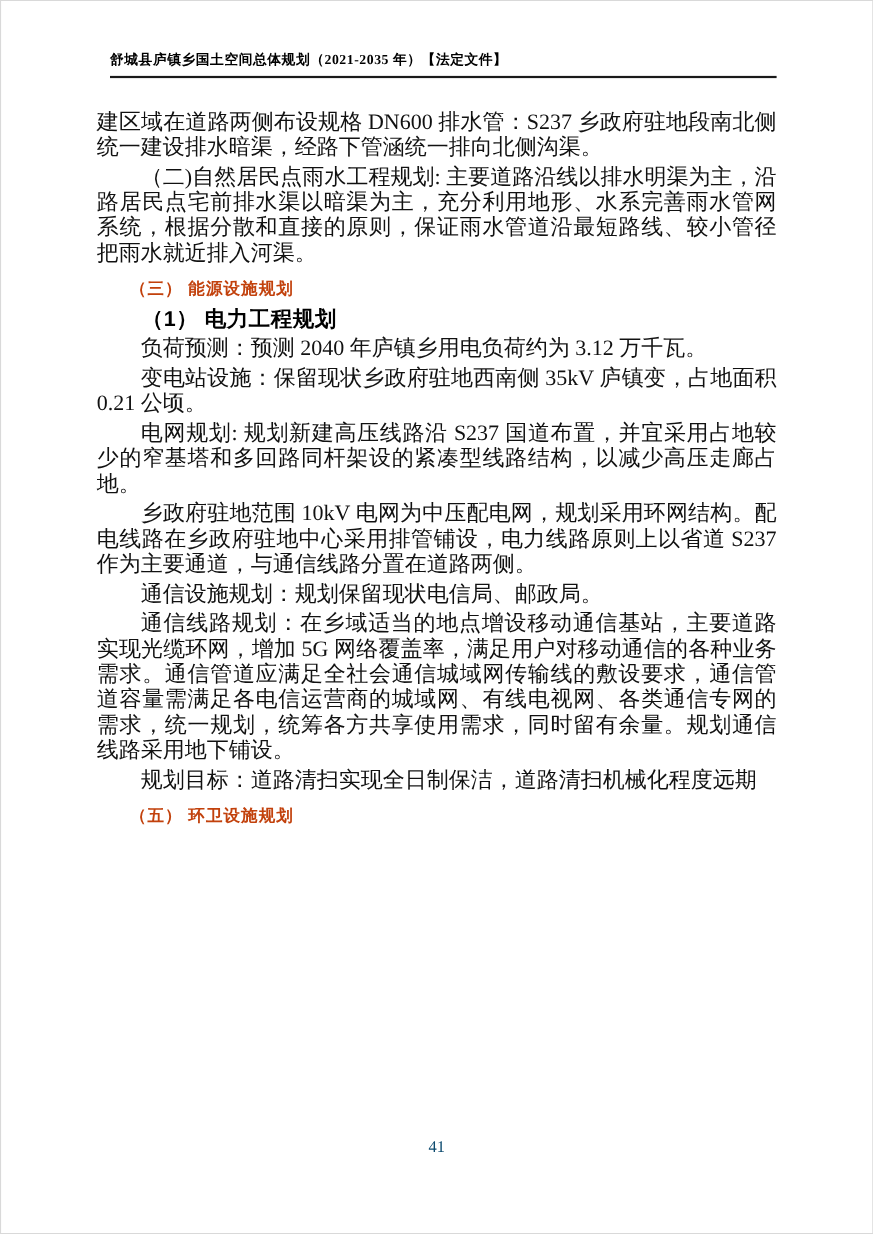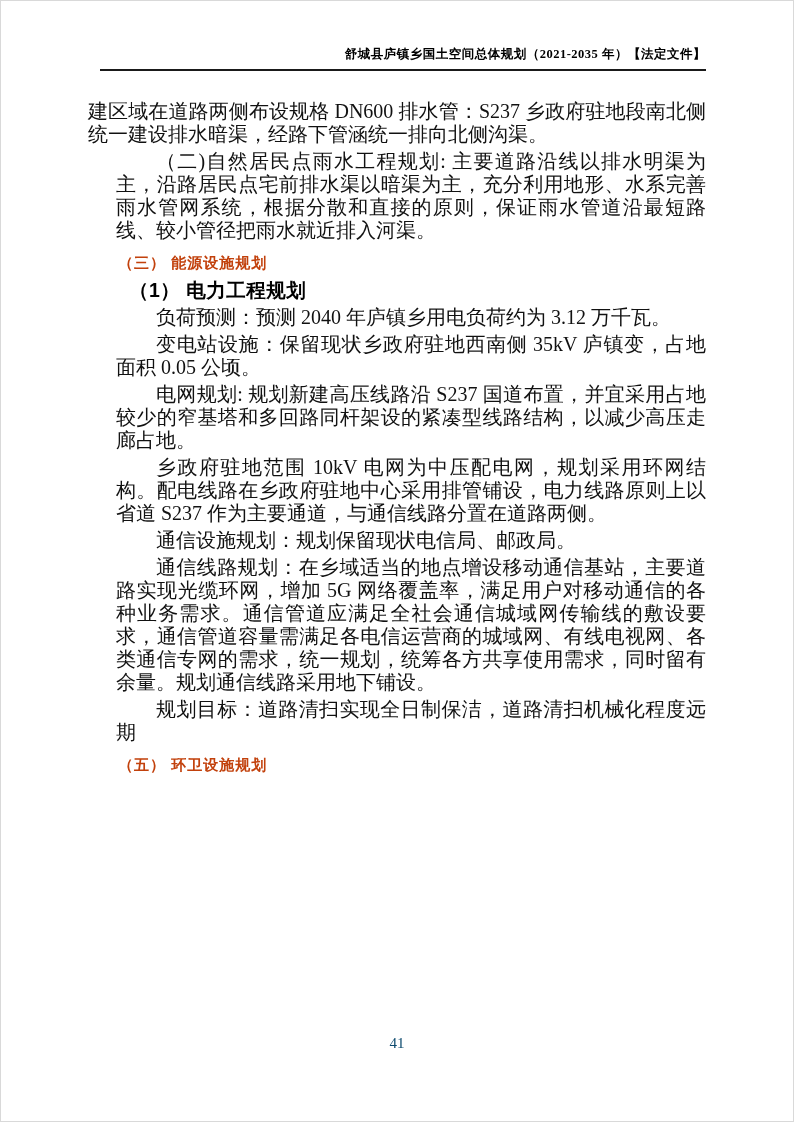--- a/index.html
+++ b/index.html
@@ -16,21 +16,21 @@
     box-shadow: inset 0 0 0 1px #d9d9d9;
     overflow: hidden;
     font-family: "Liberation Serif", "DejaVu Serif", serif;
     color: #111111;
   }
   .page-header {
     position: absolute;
     top: 46px;
     left: 100px;
     right: 88px;
-    text-align: right;
+    text-align: left;
   }
   .page-header-title {
     font-size: 12.5px;
     font-weight: bold;
     letter-spacing: 0.5px;
     color: #000000;
     white-space: nowrap;
   }
   .page-header-rule {
     margin-top: 6px;
@@ -46,21 +46,20 @@
   .blk {
     font-size: 20px;
     line-height: 23px;
     text-align: justify;
     text-justify: inter-ideograph;
     margin: 4px 0;
     word-break: break-all;
   }
   .blk.indent {
     text-indent: 2em;
-    margin-left: 28px;
   }
   .blk.h2 {
     font-family: "Liberation Sans", "DejaVu Sans", sans-serif;
     font-size: 15px;
     font-weight: bold;
     color: #c2410c;
     padding-left: 2em;
     text-indent: 0;
     margin: 9px 0 5px 0;
     letter-spacing: 1px;
@@ -96,21 +95,21 @@
     <div class="page-header-title">舒城县庐镇乡国土空间总体规划（2021-2035 年）【法定文件】</div>
     <div class="page-header-rule"></div>
   </div>
 
   <div class="document-body">
       <div class="blk p">建区域在道路两侧布设规格 DN600 排水管：S237 乡政府驻地段南北侧统一建设排水暗渠，经路下管涵统一排向北侧沟渠。</div>
       <div class="blk p indent">（二)自然居民点雨水工程规划: 主要道路沿线以排水明渠为主，沿路居民点宅前排水渠以暗渠为主，充分利用地形、水系完善雨水管网系统，根据分散和直接的原则，保证雨水管道沿最短路线、较小管径把雨水就近排入河渠。</div>
       <div class="blk h2">（三） 能源设施规划</div>
       <div class="blk h3">（1） 电力工程规划</div>
       <div class="blk p indent">负荷预测：预测 2040 年庐镇乡用电负荷约为 3.12 万千瓦。</div>
-      <div class="blk p indent">变电站设施：保留现状乡政府驻地西南侧 35kV 庐镇变，占地面积 0.05 公顷。</div>
+      <div class="blk p indent">变电站设施：保留现状乡政府驻地西南侧 35kV 庐镇变，占地面积 0.21 公顷。</div>
       <div class="blk p indent">电网规划: 规划新建高压线路沿 S237 国道布置，并宜采用占地较少的窄基塔和多回路同杆架设的紧凑型线路结构，以减少高压走廊占地。</div>
       <div class="blk p indent">乡政府驻地范围 10kV 电网为中压配电网，规划采用环网结构。配电线路在乡政府驻地中心采用排管铺设，电力线路原则上以省道 S237 作为主要通道，与通信线路分置在道路两侧。</div>
       <div class="blk p indent">通信设施规划：规划保留现状电信局、邮政局。</div>
       <div class="blk p indent">通信线路规划：在乡域适当的地点增设移动通信基站，主要道路实现光缆环网，增加 5G 网络覆盖率，满足用户对移动通信的各种业务需求。通信管道应满足全社会通信城域网传输线的敷设要求，通信管道容量需满足各电信运营商的城域网、有线电视网、各类通信专网的需求，统一规划，统筹各方共享使用需求，同时留有余量。规划通信线路采用地下铺设。</div>
       <div class="blk p indent">规划目标：道路清扫实现全日制保洁，道路清扫机械化程度远期</div>
       <div class="blk h2">（五） 环卫设施规划</div>
     </div>
 
   <div class="page-footer">
     <span class="page-number">41</span>

